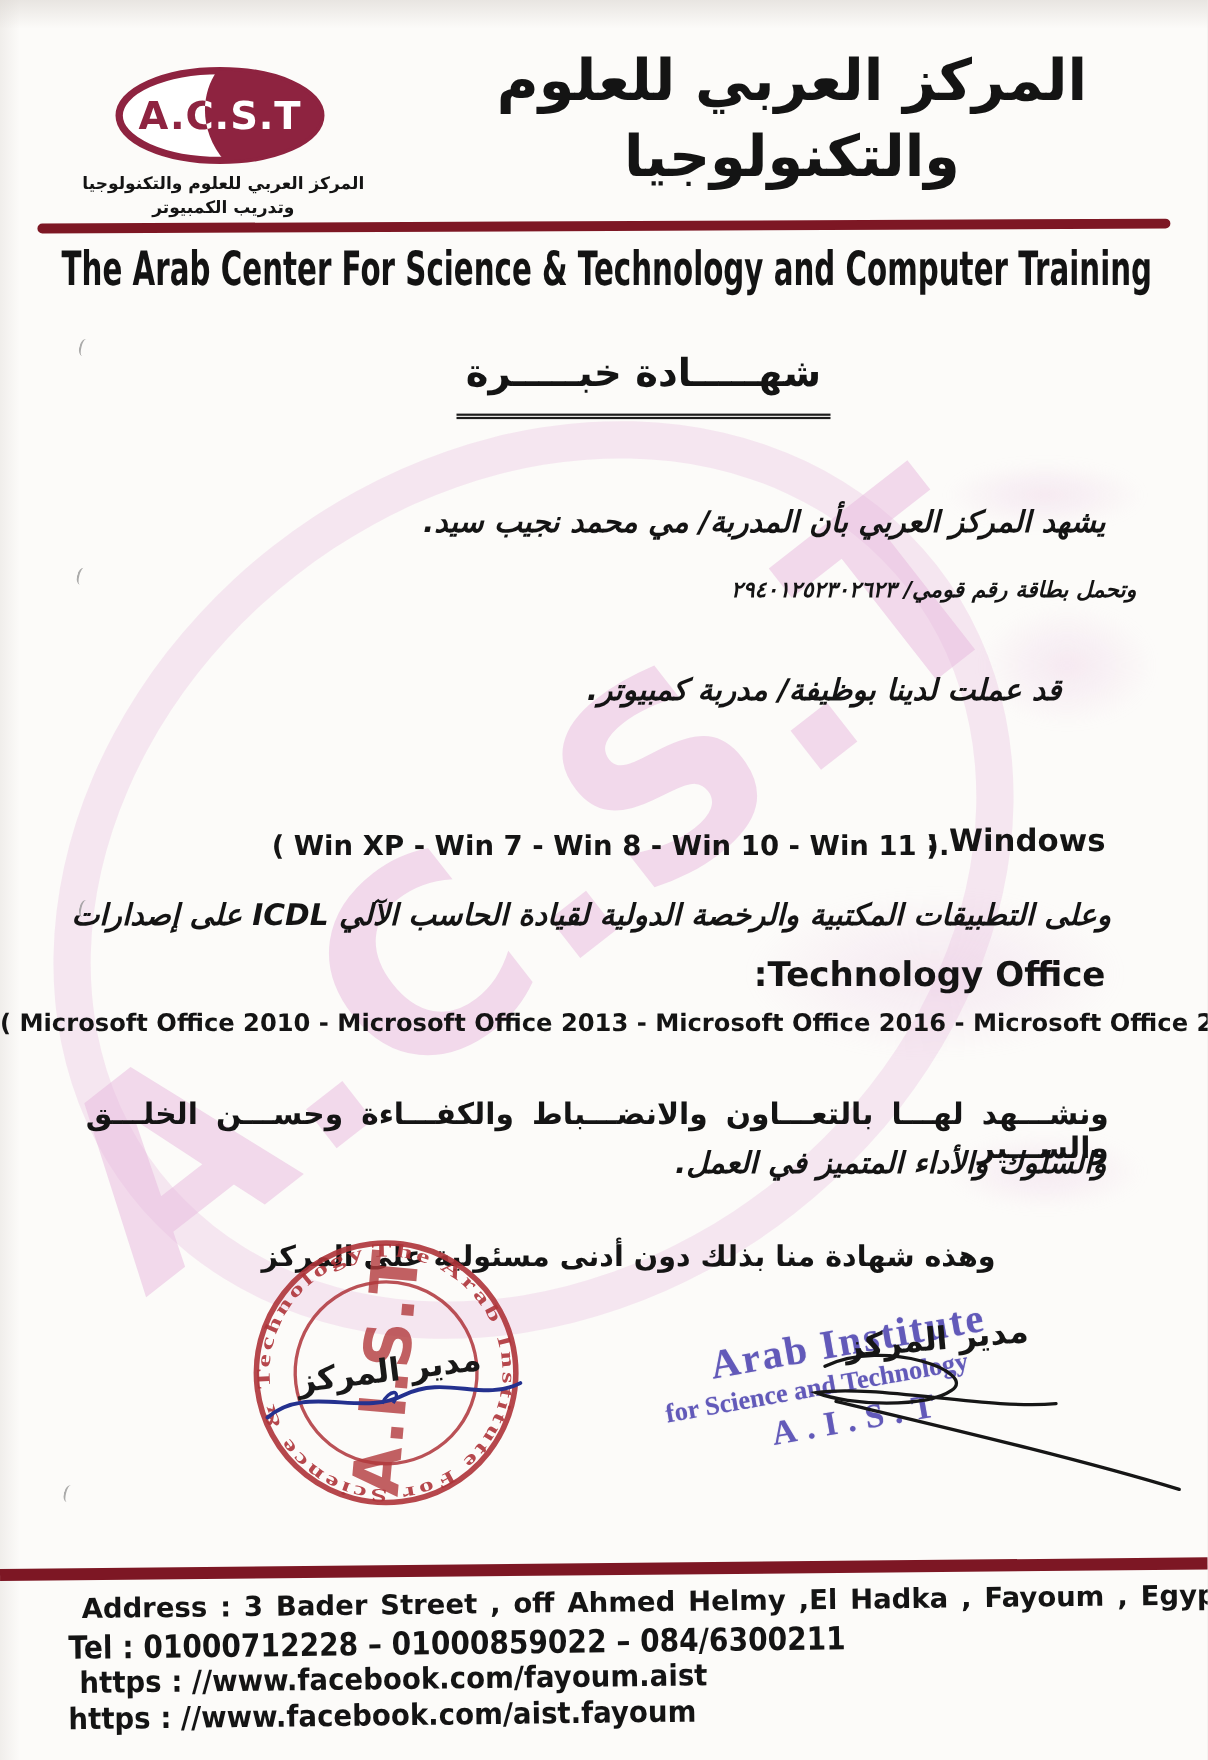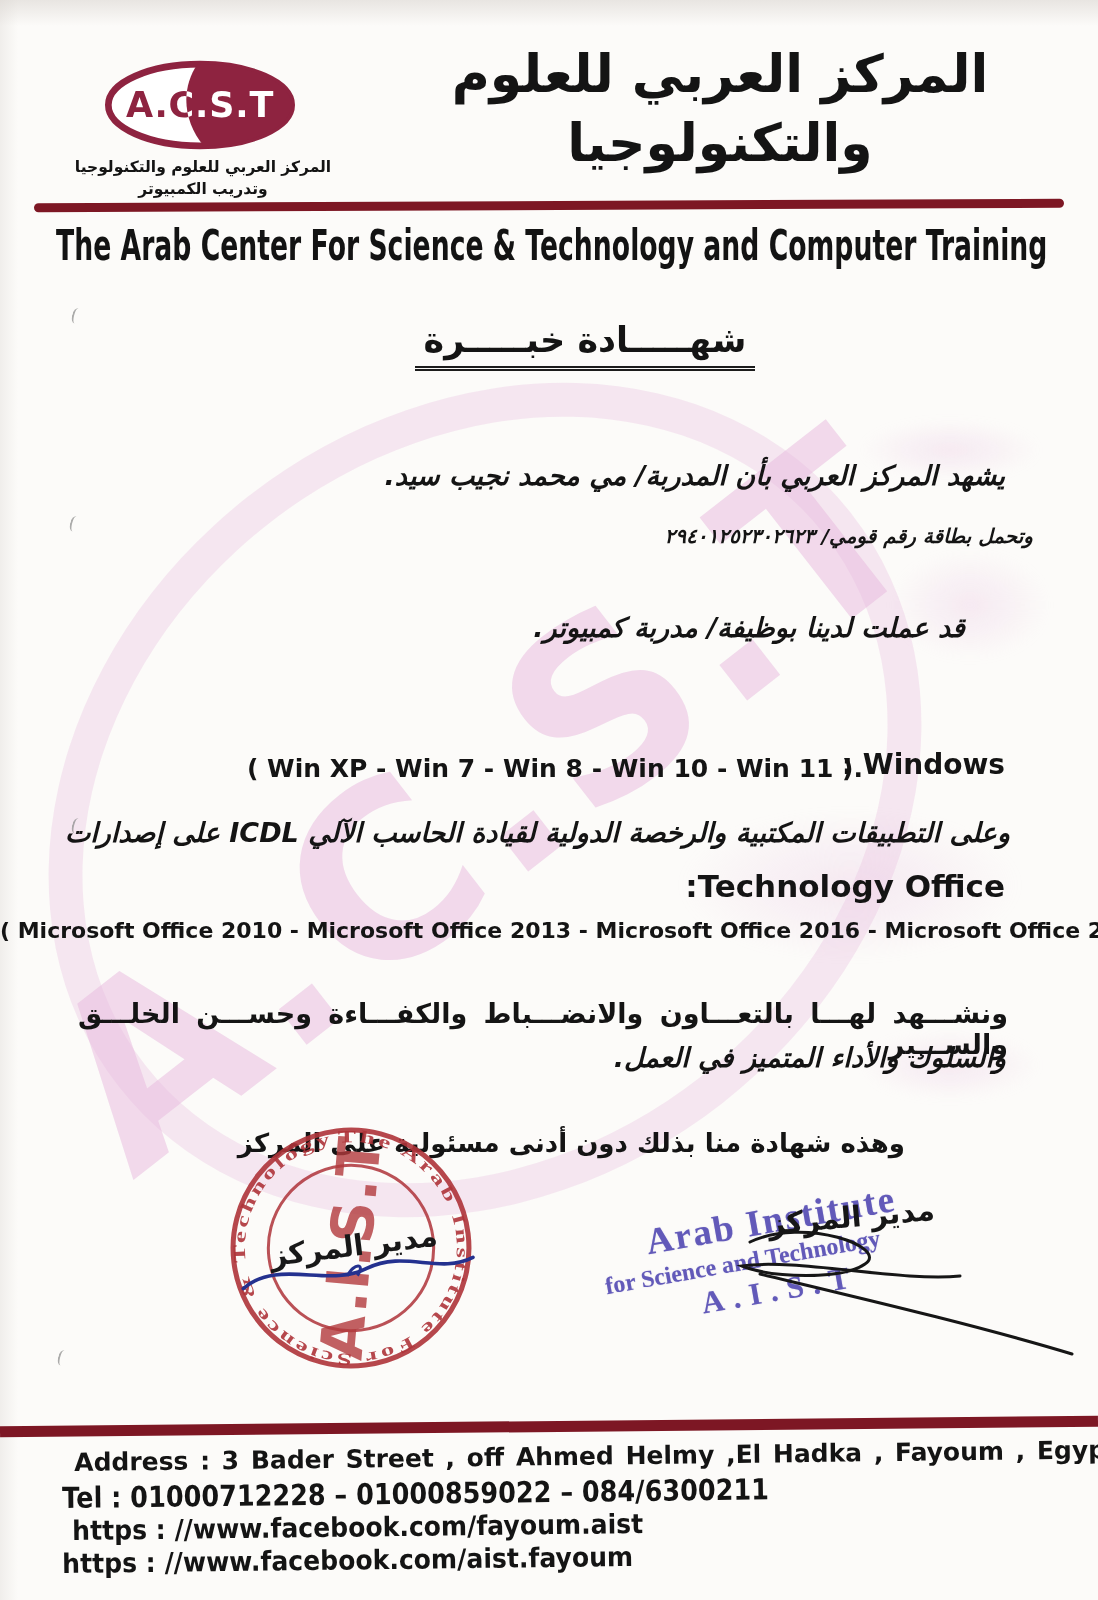--- a/index.html
+++ b/index.html
@@ -26,21 +26,21 @@
   .logo-caption{left:48px;top:156px;width:310px;text-align:center;font-size:15.5px;
     font-weight:bold;line-height:1.45;direction:rtl;z-index:2;}
   .title-ar{left:380px;top:40px;width:680px;text-align:center;direction:rtl;
     font-weight:bold;line-height:1.32;font-size:52px;z-index:2;}
   .rule{background:#7d1724;border-radius:5px;z-index:2;}
   .title-en{left:56px;top:220px;font-size:43px;font-weight:bold;letter-spacing:0px;
     transform:scaleX(.62);transform-origin:left top;white-space:nowrap;color:#131313;z-index:2;}
   
   .cert-title{left:0;right:0;top:320px;text-align:center;z-index:2;transform:translateX(36px);}
   .cert-title span{display:inline-block;font-size:35px;font-weight:bold;direction:rtl;
-    padding:0 8px 6px 8px;border-bottom:5px double #1c1c1c;}
+    padding:0 8px 16px 8px;border-bottom:5px double #1c1c1c;}
   .b27{font-size:27px;font-style:italic;}
   .lat{font-weight:bold;white-space:nowrap;z-index:2;}
   .center-line{left:0;right:0;text-align:center;z-index:2;}
   
   .stamp-round{left:222px;top:1122px;width:258px;height:252px;transform:rotate(-7deg);z-index:4;}
   .stamp-ink{left:598px;top:1196px;width:380px;transform:rotate(-10deg);z-index:3;
     color:rgba(86,77,180,.88);font-family:"Liberation Serif","DejaVu Serif",serif;
     text-shadow:0 0 1px rgba(86,77,180,.45);}
   .ink1{font-size:37px;font-weight:bold;letter-spacing:2px;margin-left:52px;}
   .ink2{font-size:24px;font-weight:bold;margin-left:4px;margin-top:2px;}

